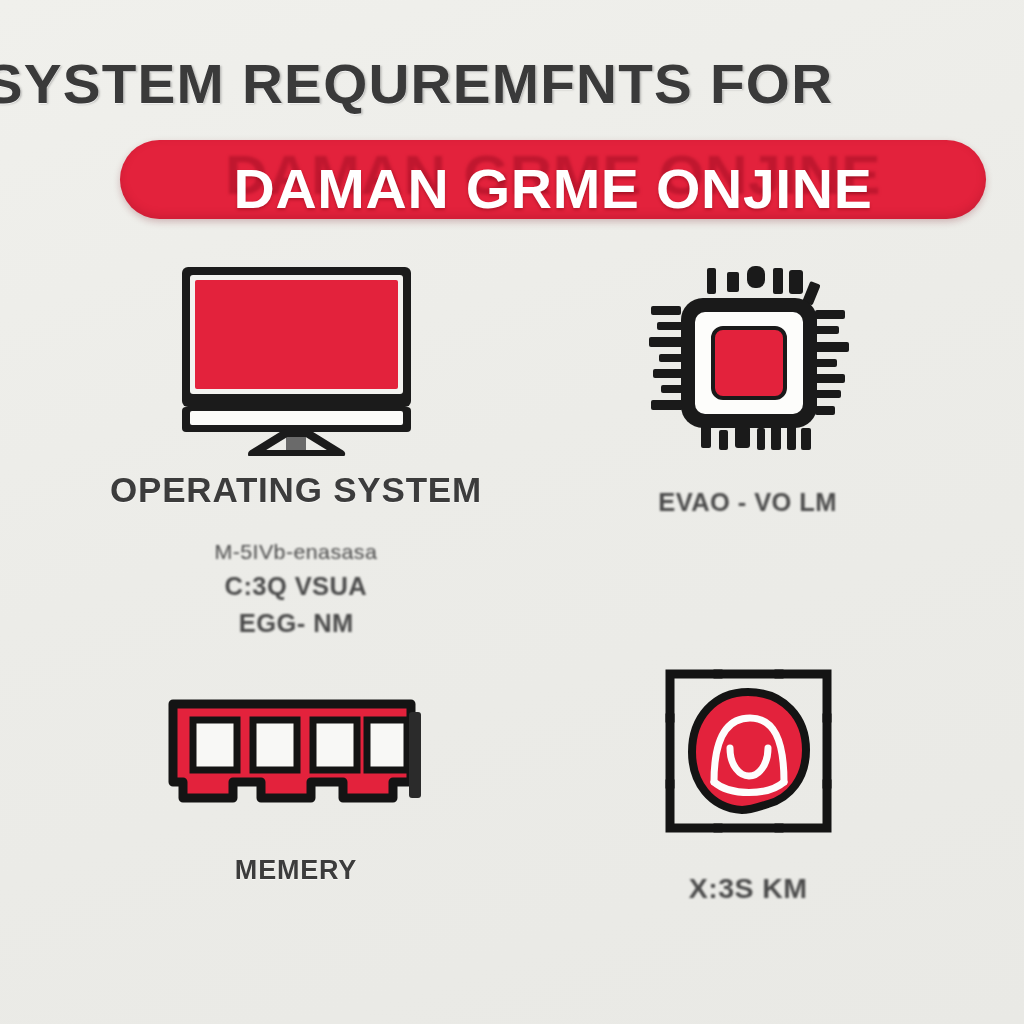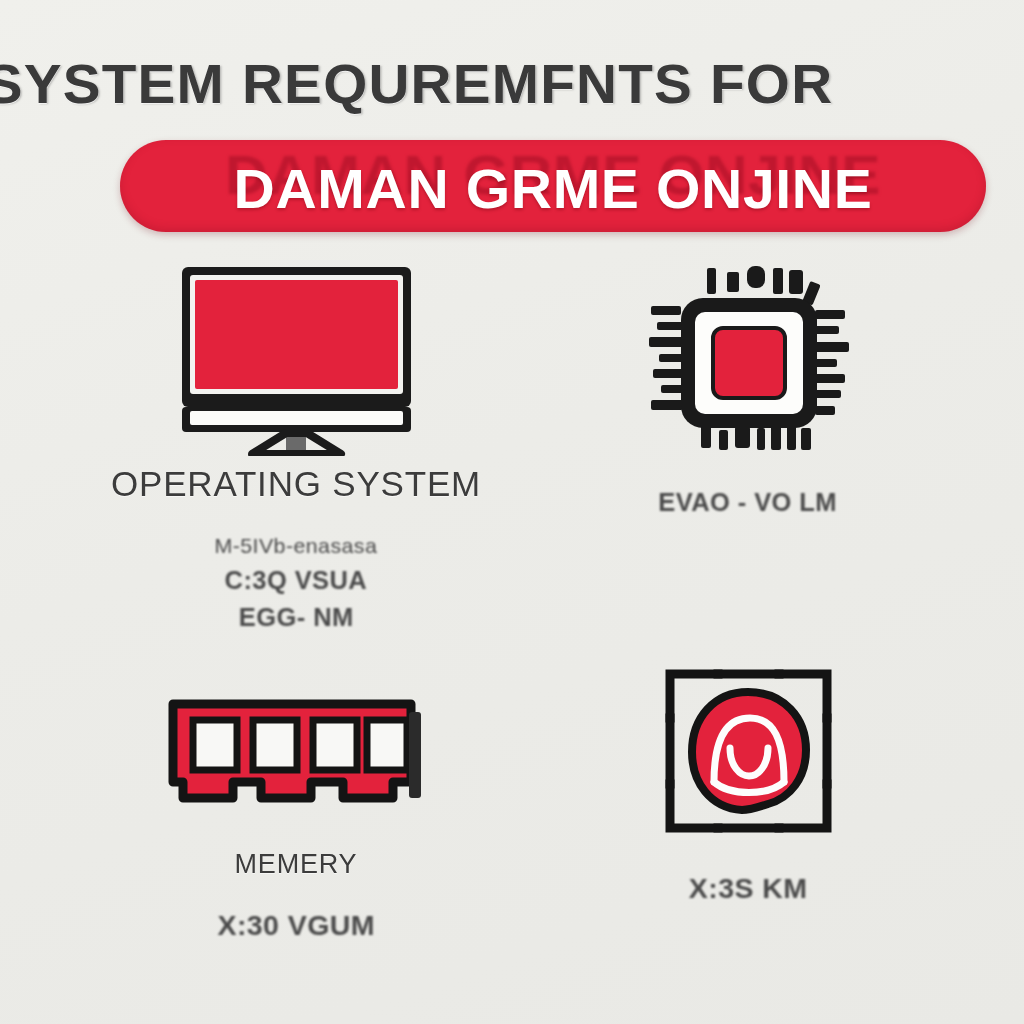--- a/index.html
+++ b/index.html
@@ -43,21 +43,21 @@
     text-shadow: 0 1px 0 rgba(255,255,255,0.75),
                  1.5px 1px 2px rgba(90,90,90,0.35);
     transform: scaleX(1.03);
   }
 
   .banner-wrap {
     position: absolute;
     left: 120px;
     top: 140px;
     width: 866px;
-    height: 92px;
+    height: 79px;
   }
   .banner {
     position: absolute;
     inset: 0;
     background: #e3223c;
     border-radius: 46px;
     box-shadow: 0 3px 7px rgba(120,20,30,0.25),
                 inset 0 -3px 8px rgba(150,15,35,0.30);
     overflow: hidden;
   }
@@ -112,27 +112,27 @@
     height: 200px;
     display: flex;
     align-items: center;
     justify-content: center;
   }
   .cell-memory .icon-holder,
   .cell-storage .icon-holder { height: 185px; }
 
   .cell-label {
     font-size: 35px;
-    font-weight: 400;
+    font-weight: 700;
     color: #3c3c3c;
     letter-spacing: 0.8px;
     text-transform: uppercase;
     filter: blur(0.35px);
     text-shadow: 0 1px 0 rgba(255,255,255,0.6);
-    margin-top: 6px;
+    margin-top: 12px;
   }
   .cell-memory .cell-label,
   .cell-storage .cell-label { font-size: 27px; }
 
   .sub-lines {
     margin-top: 30px;
     display: flex;
     flex-direction: column;
     gap: 8px;
     align-items: center;
@@ -251,23 +251,20 @@
 
           <rect x="32" y="34" width="44" height="50" fill="#f8f8f6" stroke="#141414" stroke-width="7"></rect>
           <rect x="92" y="34" width="44" height="50" fill="#f8f8f6" stroke="#141414" stroke-width="7"></rect>
           <rect x="152" y="34" width="44" height="50" fill="#f8f8f6" stroke="#141414" stroke-width="7"></rect>
           <rect x="206" y="34" width="40" height="50" fill="#f8f8f6" stroke="#141414" stroke-width="7"></rect>
 
           <rect x="248" y="26" width="12" height="86" rx="3" fill="#2b2b2b"></rect>
         </svg>
       </div>
       <div class="cell-label">MEMERY</div>
-      <div class="sub-lines">
-        <div class="sub-line">X:30 VGUM</div>
-      </div>
     </div>
 
     <div class="cell cell-storage">
       <div class="icon-holder">
         <svg width="185" height="190" viewBox="0 0 185 190" aria-hidden="true">
 
           <g fill="none" stroke="#141414" stroke-width="9" stroke-linecap="square">
             <path d="M14 62 V18 H62"></path>
             <path d="M123 18 H171 V62"></path>
             <path d="M171 128 V172 H123"></path>

